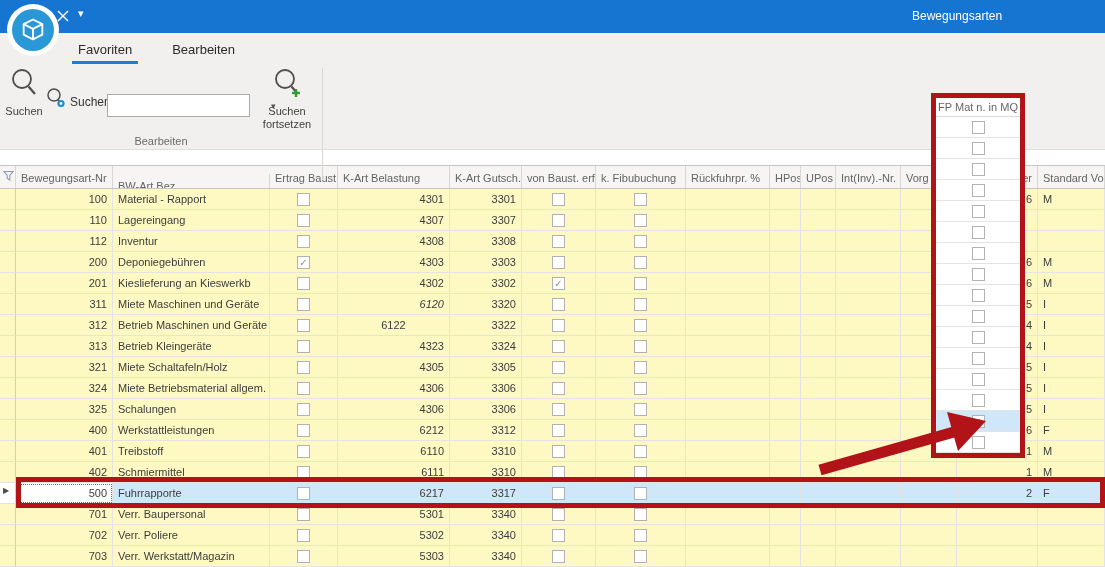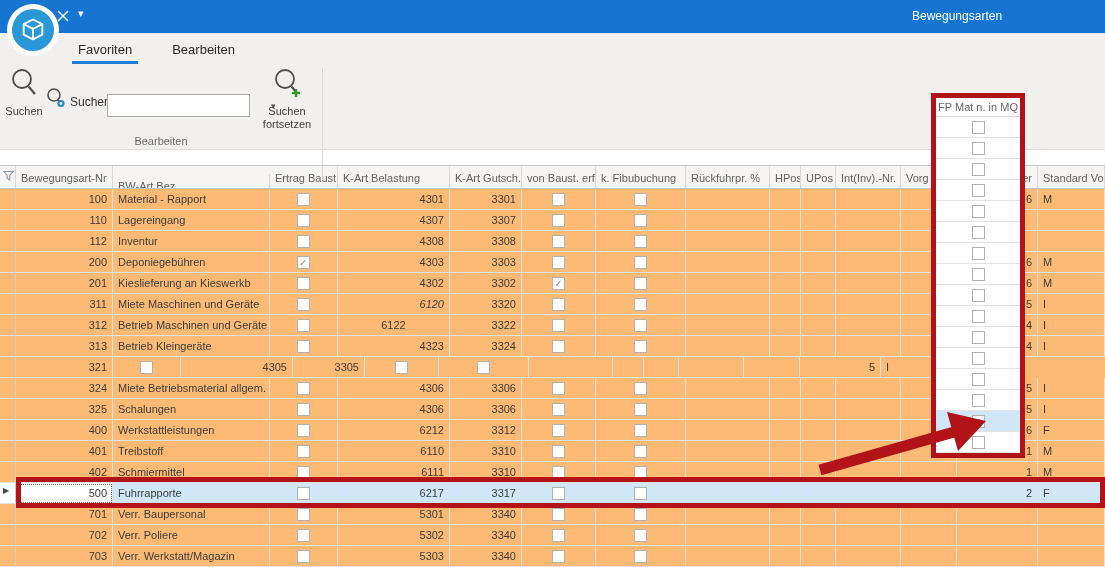--- a/index.html
+++ b/index.html
@@ -32,21 +32,21 @@
   .combo input { flex:1; border:none; outline:none; font:12px "Liberation Sans",sans-serif; padding:0 4px; background:transparent; }
   .combo .arrow { width:18px; display:flex; align-items:center; justify-content:center; color:#555; font-size:9px; }
   .ribbon-sep { position:absolute; left:322px; top:35px; width:1px; height:112px; background:#d9d8d6; }
   .group-label { position:absolute; left:0; bottom:2px; width:322px; text-align:center; font-size:11px; color:#6b6b6b; }
   
   .grid { position:absolute; top:165px; left:0; width:1105px; font-size:11px; z-index:1; }
   .gh-row { display:flex; height:24px; background:#f6f5f4; border-top:1px solid #c6c5c4; border-bottom:1px solid #c6c5c4; }
   .gh-cell { flex:none; border-right:1px solid #d8d7d6; color:#636363; padding:6px 5px 0 5px; white-space:nowrap; overflow:hidden; }
   .gh-cell.num { text-align:right; }
   .gh-cell.ind { padding:4px 0 0 3px; }
-  .g-row { display:flex; height:21px; background:#fdba74; }
+  .g-row { display:flex; height:21px; background:#fef9c3; }
   .g-cell { flex:none; border-right:1px solid #e4e3e2; border-bottom:1px solid #e4e3e2; padding:4px 5px 0 5px; white-space:nowrap; overflow:hidden; }
   .g-cell.num { text-align:right; }
   .g-cell.checkc { display:flex; align-items:center; justify-content:center; padding:0; }
   .g-cell.ind { padding:3px 0 0 3px; font-size:8px; color:#4a4a4a; border-right:1px solid #cfcecd; }
   .g-row.selected .g-cell { background:var(--selection,#cfe7f9); }
   .g-row.selected .g-cell.ind { background:#fff; }
   .g-row.selected .g-cell.focus-cell { background:#fff; outline:1px dotted #6b6b6b; outline-offset:-2px; }
   .cb { display:inline-block; width:13px; height:13px; border:1px solid #b3b2b1; background:#fff; text-align:center; }
   .cb.checked::after { content:"\2713"; display:block; color:#8f8f8f; font-size:10px; line-height:12px; }
   
@@ -322,20 +322,21 @@
         <div class="g-cell" style="width: 31px;"></div>
         <div class="g-cell" style="width: 35px;"></div>
         <div class="g-cell" style="width: 65px;"></div>
         <div class="g-cell" style="width: 56px;"></div>
         <div class="g-cell num" style="width: 81px;">4</div>
         <div class="g-cell" style="width: 67px;">I</div>
       </div>
       <div class="g-row">
         <div class="g-cell ind" style="width: 16px;"></div>
         <div class="g-cell num" style="width: 97px;">321</div>
+        <div class="g-cell" style="width: 157px;">Miete Schaltafeln/Holz</div>
         <div class="g-cell checkc" style="width: 68px;">
           <span class="cb"></span>
         </div>
         <div class="g-cell num" style="width: 112px;">4305</div>
         <div class="g-cell num" style="width: 72px;">3305</div>
         <div class="g-cell checkc" style="width: 74px;">
           <span class="cb"></span>
         </div>
         <div class="g-cell checkc" style="width: 90px;">
           <span class="cb"></span>

